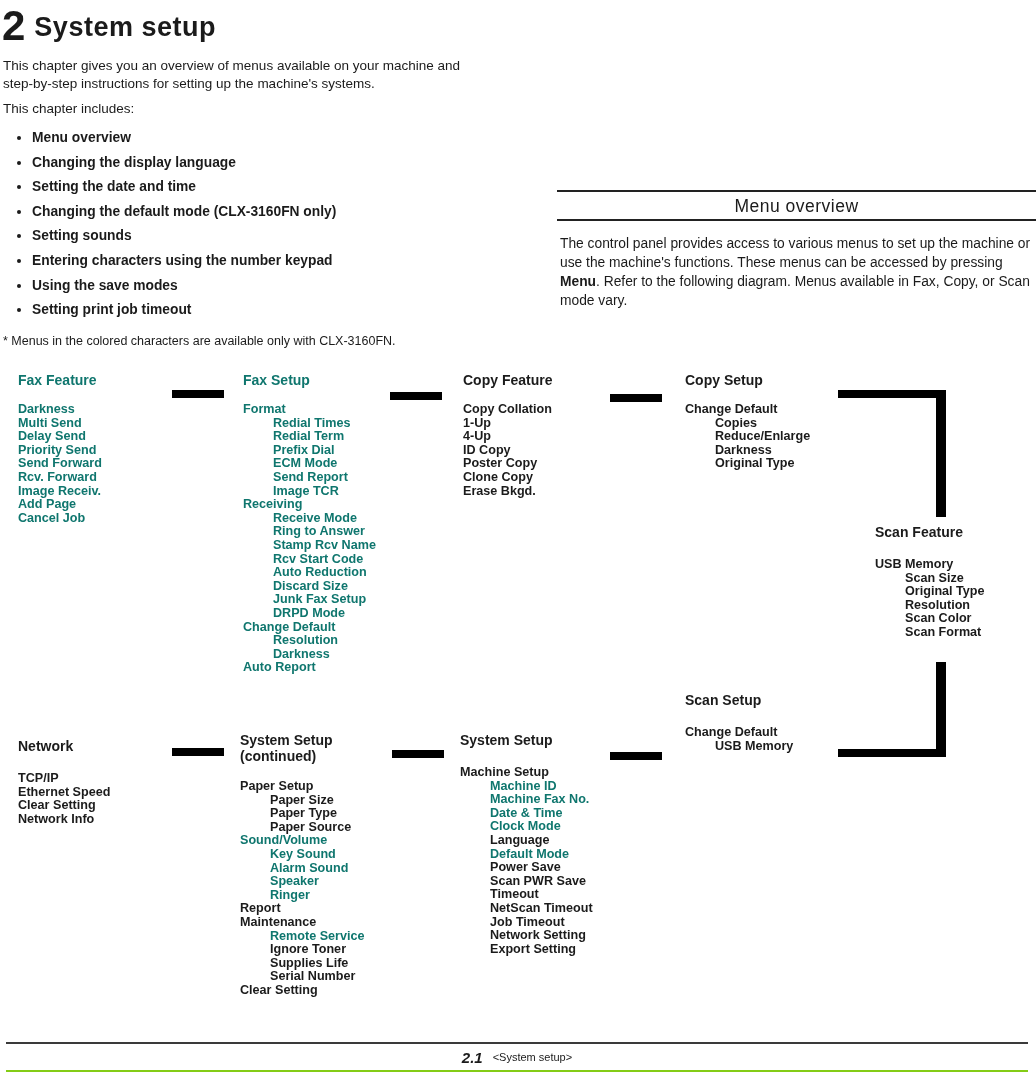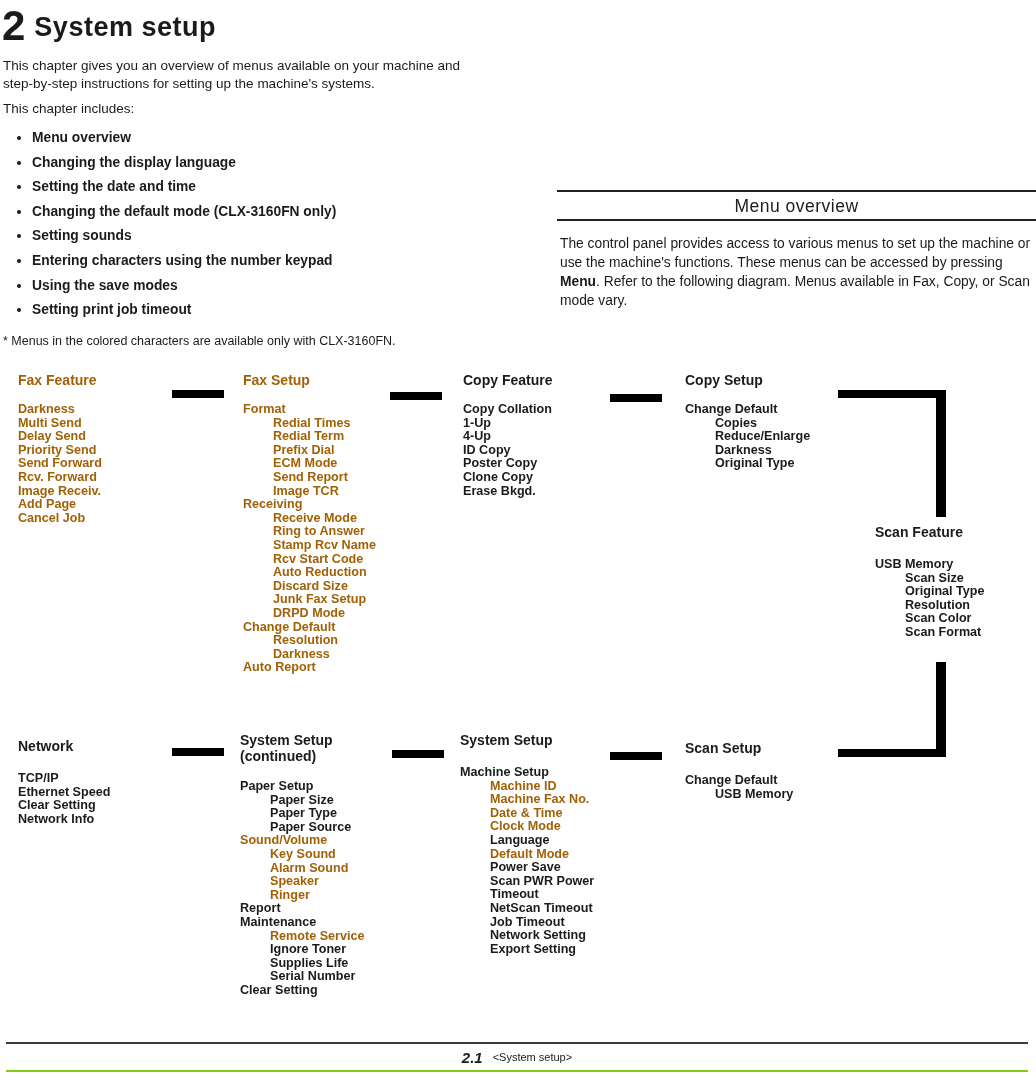--- a/index.html
+++ b/index.html
@@ -21,21 +21,21 @@
   .mo-rule-top{position:absolute;left:557px;top:190px;width:479px;height:0;border-top:2px solid #222;}
   .mo-title{position:absolute;left:557px;top:196px;width:479px;text-align:center;font-size:17.5px;letter-spacing:0.5px;}
   .mo-rule-bottom{position:absolute;left:557px;top:219px;width:479px;height:0;border-top:2px solid #222;}
   .mo-body{position:absolute;left:560px;top:234px;width:478px;font-size:13.8px;line-height:19px;}
   
   .menu-col{position:absolute;width:215px;}
   .col-title{font-size:14px;font-weight:bold;white-space:pre-line;line-height:16px;}
   .col-items{margin-top:15px;}
   .col-items .item{font-size:12.6px;font-weight:bold;line-height:13.6px;white-space:nowrap;}
   .col-items .item.indent{padding-left:30px;}
-  .colored{color:#a16207;}
+  .colored{color:#0f766e;}
   .bar{position:absolute;background:#000;}
   
   .footer{
     position:absolute;left:6px;top:1042px;width:1022px;height:26px;
     border-top:2px solid #3a3a3a;border-bottom:2px solid #84cc16;
     display:flex;align-items:center;justify-content:center;gap:10px;
   }
   .footer .pageno{font-size:15px;font-weight:bold;font-style:italic;}
   .footer .section{font-size:11px;}
 </style>
@@ -175,29 +175,29 @@
     <div class="col-title">System Setup</div>
     <div class="col-items" style="margin-top:18px">
         <div class="item">Machine Setup</div>
         <div class="item indent colored">Machine ID</div>
         <div class="item indent colored">Machine Fax No.</div>
         <div class="item indent colored">Date &amp; Time</div>
         <div class="item indent colored">Clock Mode</div>
         <div class="item indent">Language</div>
         <div class="item indent colored">Default Mode</div>
         <div class="item indent">Power Save</div>
-        <div class="item indent">Scan PWR Power</div>
+        <div class="item indent">Scan PWR Save</div>
         <div class="item indent">Timeout</div>
         <div class="item indent">NetScan Timeout</div>
         <div class="item indent">Job Timeout</div>
         <div class="item indent">Network Setting</div>
         <div class="item indent">Export Setting</div>
       </div>
   </div>
-  <div class="menu-col" style="left:685px;top:740px">
+  <div class="menu-col" style="left:685px;top:692px">
     <div class="col-title">Scan Setup</div>
     <div class="col-items" style="margin-top:18px">
         <div class="item">Change Default</div>
         <div class="item indent">USB Memory</div>
       </div>
   </div>
 
   <div class="bar" style="left:172px;top:390px;width:52px;height:8px"></div>
   <div class="bar" style="left:390px;top:392px;width:52px;height:8px"></div>
   <div class="bar" style="left:610px;top:394px;width:52px;height:8px"></div>

